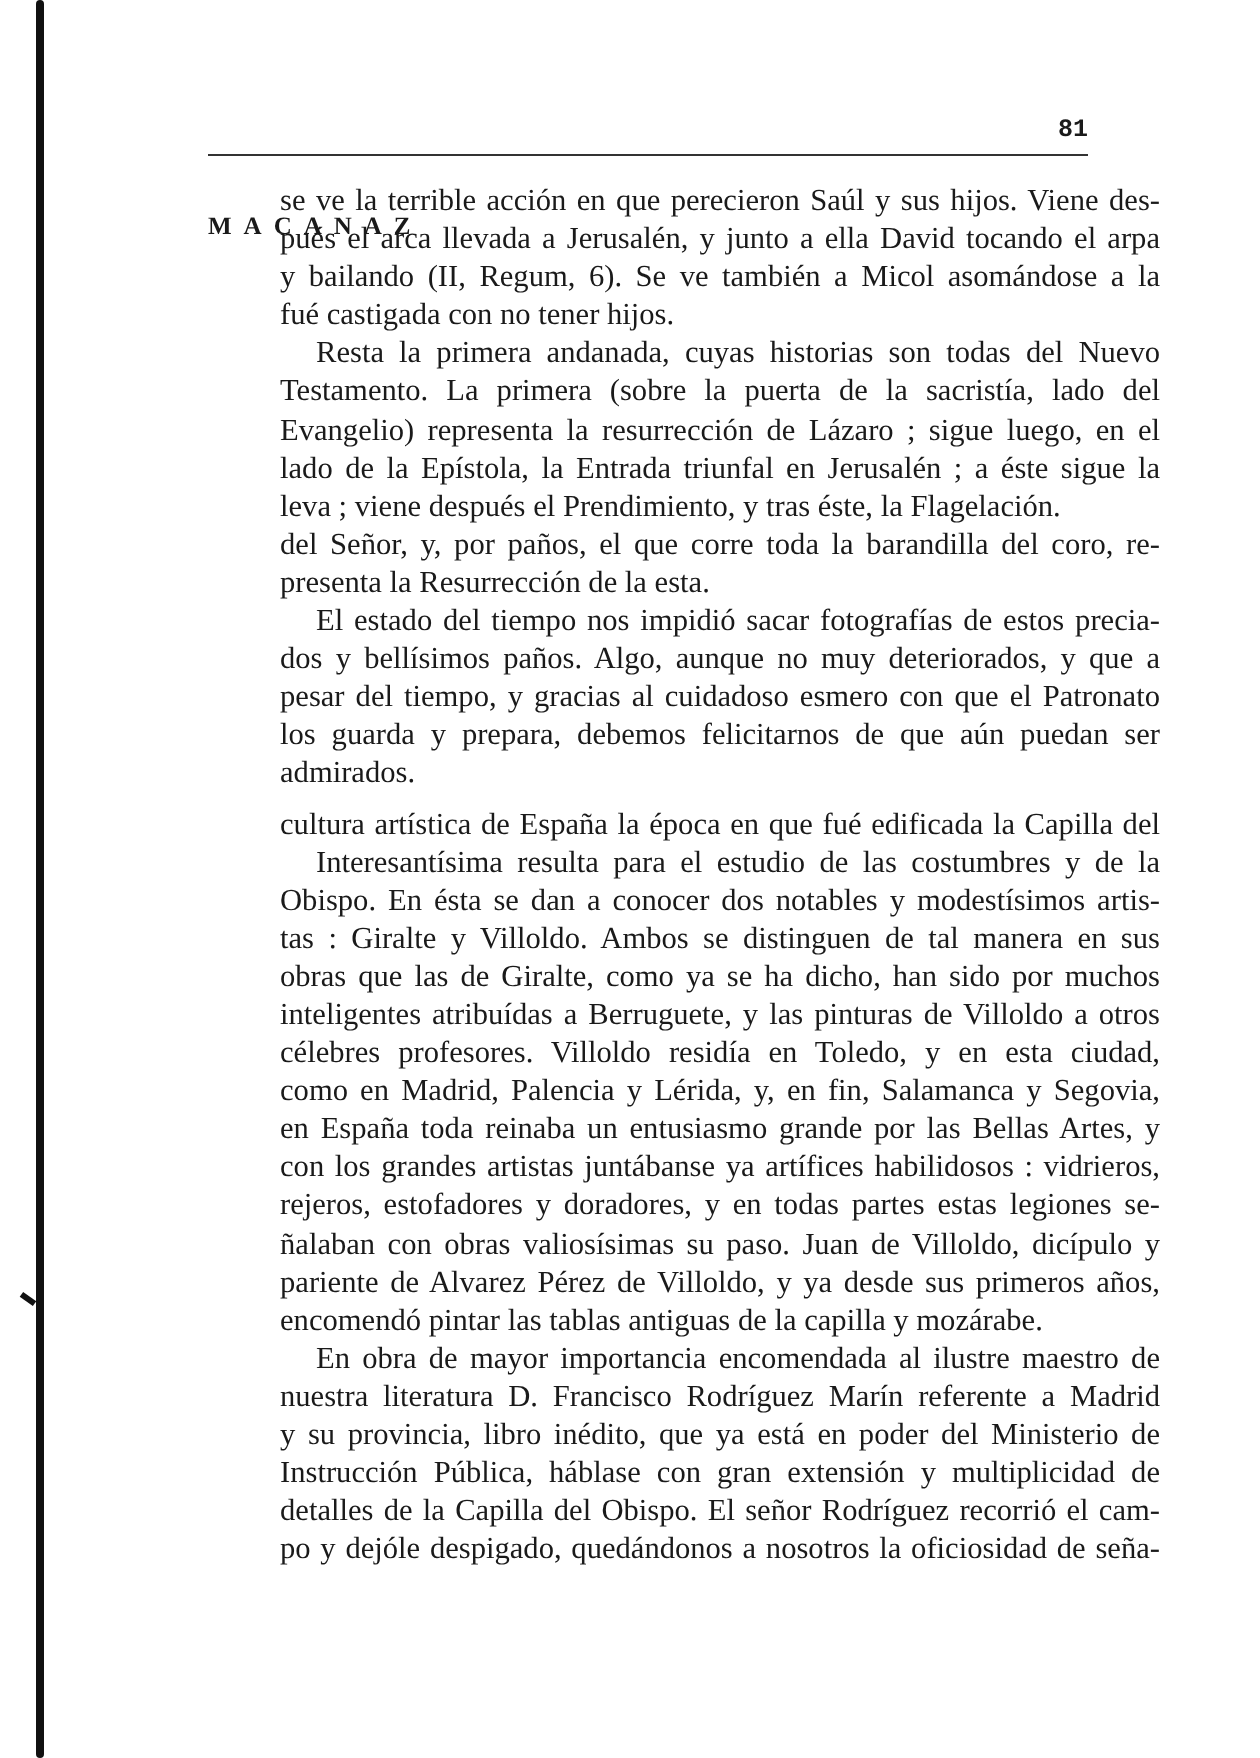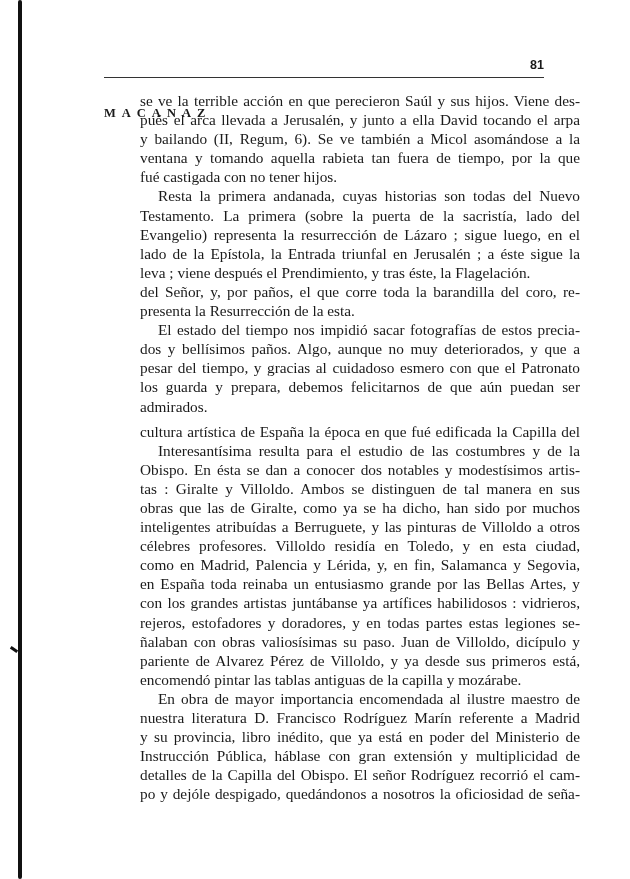--- a/index.html
+++ b/index.html
@@ -47,21 +47,21 @@
       font-family: "Liberation Serif", serif;
       font-weight: bold;
       font-size: 12.5px;
       letter-spacing: 6px;
       margin-top: 48px;
     }
     .page-number {
       position: absolute;
       right: 0;
       top: 0;
-      font-family: Liberation Sans, sans-serif;
+      font-family: Liberation Mono, monospace;
       font-weight: bold;
       font-size: 12.5px;
     }
     .header-rule {
       position: absolute;
       left: 104px;
       top: 77px;
       width: 440px;
       height: 1px;
       background: #333;
@@ -103,21 +103,20 @@
   <span class="running-head">MACANAZ</span>
   <span class="page-number">81</span>
 </div>
 <div class="header-rule"></div>
 
 <div class="body-text" id="body-text">
     <div class="paragraph">
       <span class="line">se ve la terrible acción en que perecieron Saúl y sus hijos. Viene des-</span>
       <span class="line">pués el arca llevada a Jerusalén, y junto a ella David tocando el arpa</span>
       <span class="line">y bailando (II, Regum, 6). Se ve también a Micol asomándose a la</span>
-      <span class="line">ventana y tomando aquella rabieta tan fuera de tiempo, por la que</span>
       <span class="line last">fué castigada con no tener hijos.</span>
     </div>
     <div class="paragraph">
       <span class="line indent">Resta la primera andanada, cuyas historias son todas del Nuevo</span>
       <span class="line">Testamento. La primera (sobre la puerta de la sacristía, lado del</span>
       <span class="line">Evangelio) representa la resurrección de Lázaro ; sigue luego, en el</span>
       <span class="line">lado de la Epístola, la Entrada triunfal en Jerusalén ; a éste sigue la</span>
       <span class="line last">leva ; viene después el Prendimiento, y tras éste, la Flagelación.</span>
     </div>
     <div class="paragraph">
@@ -138,21 +137,21 @@
       <span class="line">Obispo. En ésta se dan a conocer dos notables y modestísimos artis-</span>
       <span class="line">tas : Giralte y Villoldo. Ambos se distinguen de tal manera en sus</span>
       <span class="line">obras que las de Giralte, como ya se ha dicho, han sido por muchos</span>
       <span class="line">inteligentes atribuídas a Berruguete, y las pinturas de Villoldo a otros</span>
       <span class="line">célebres profesores. Villoldo residía en Toledo, y en esta ciudad,</span>
       <span class="line">como en Madrid, Palencia y Lérida, y, en fin, Salamanca y Segovia,</span>
       <span class="line">en España toda reinaba un entusiasmo grande por las Bellas Artes, y</span>
       <span class="line">con los grandes artistas juntábanse ya artífices habilidosos : vidrieros,</span>
       <span class="line">rejeros, estofadores y doradores, y en todas partes estas legiones se-</span>
       <span class="line">ñalaban con obras valiosísimas su paso. Juan de Villoldo, dicípulo y</span>
-      <span class="line">pariente de Alvarez Pérez de Villoldo, y ya desde sus primeros está,</span>
+      <span class="line">pariente de Alvarez Pérez de Villoldo, y ya desde sus primeros años,</span>
       <span class="line last">encomendó pintar las tablas antiguas de la capilla y mozárabe.</span>
     </div>
     <div class="paragraph">
       <span class="line indent">En obra de mayor importancia encomendada al ilustre maestro de</span>
       <span class="line">nuestra literatura D. Francisco Rodríguez Marín referente a Madrid</span>
       <span class="line">y su provincia, libro inédito, que ya está en poder del Ministerio de</span>
       <span class="line">Instrucción Pública, háblase con gran extensión y multiplicidad de</span>
       <span class="line">detalles de la Capilla del Obispo. El señor Rodríguez recorrió el cam-</span>
       <span class="line">po y dejóle despigado, quedándonos a nosotros la oficiosidad de seña-</span>
     </div>

